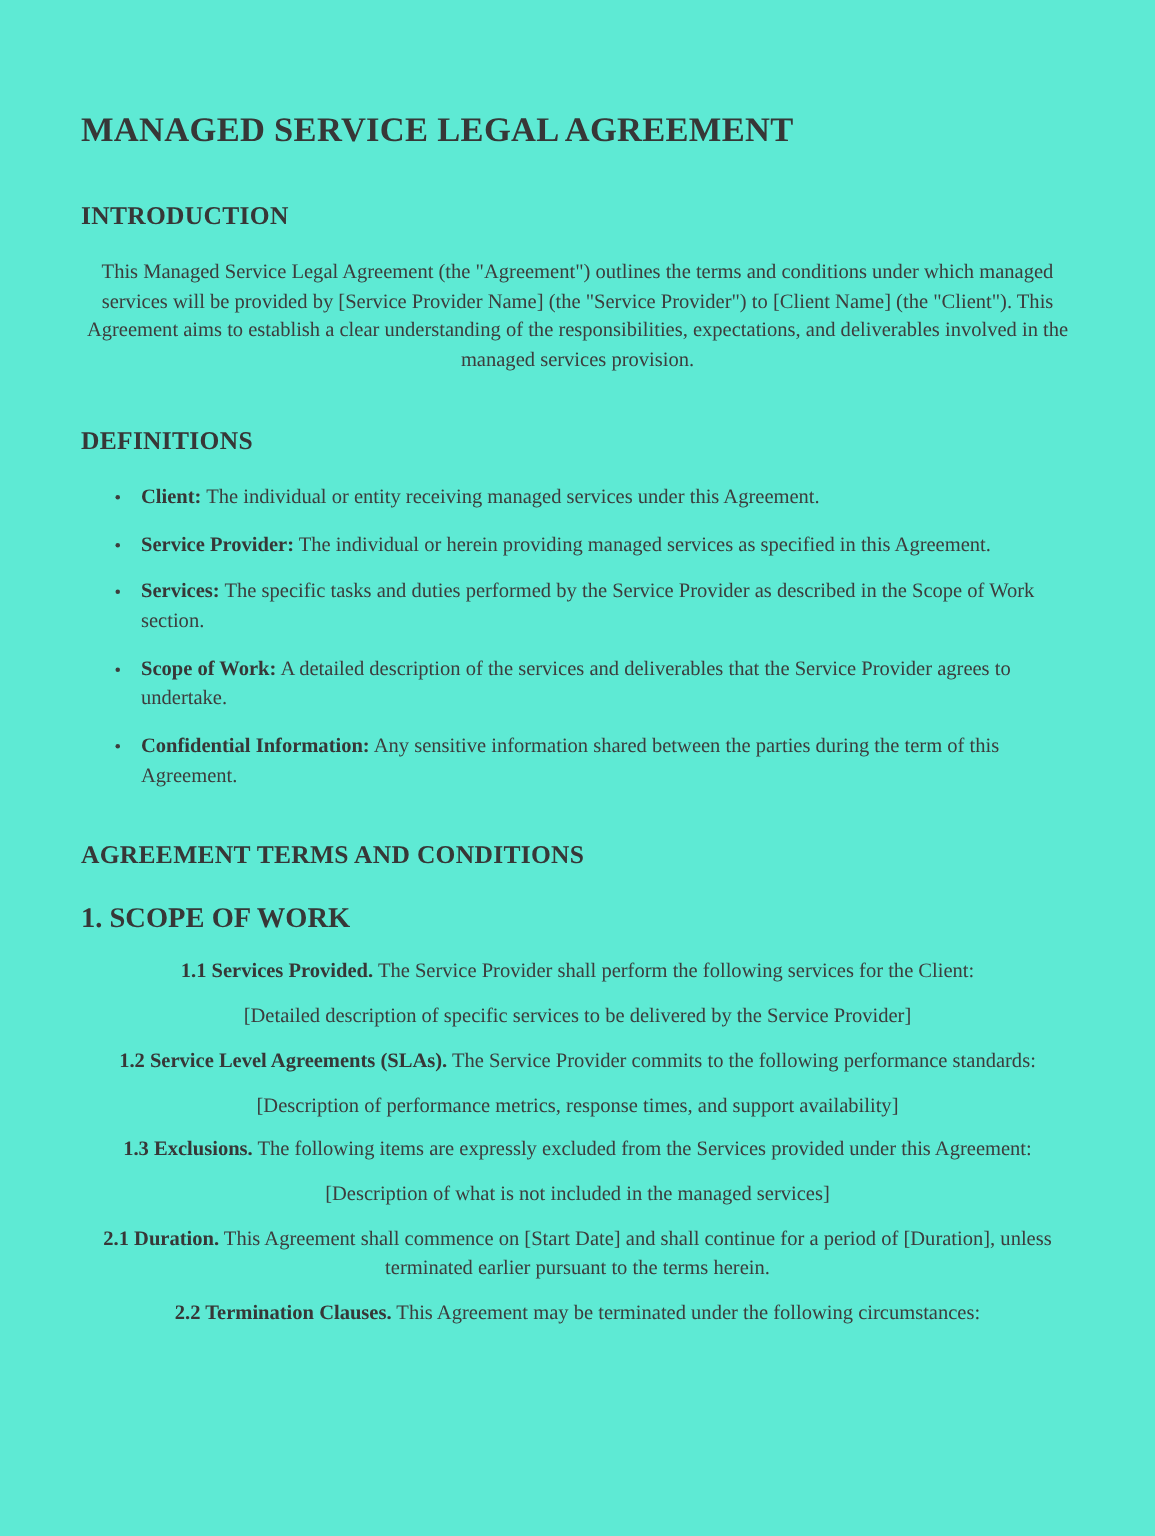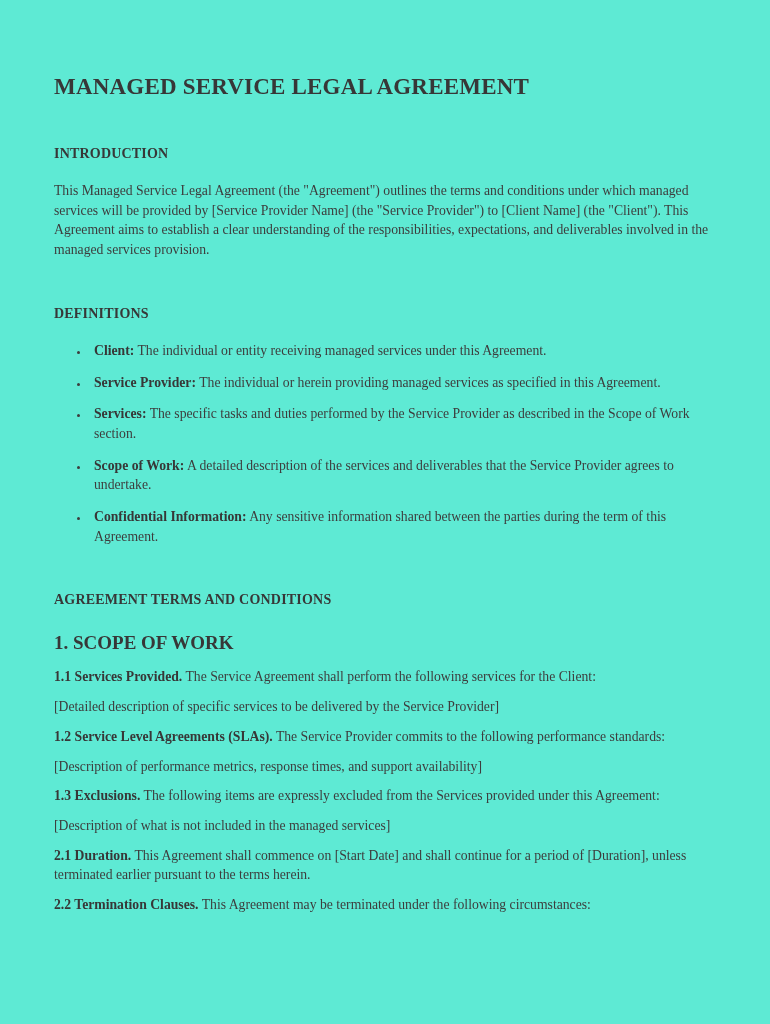--- a/index.html
+++ b/index.html
@@ -21,38 +21,39 @@
   }
   h1.doc-title {
     font-size: 23px;
     line-height: 27px;
     font-weight: bold;
     color: #373737;
     margin: 0 0 30px 0;
     letter-spacing: 0.2px;
   }
   h2.section-heading {
-    font-size: 14px;
+    font-size: 17px;
     line-height: 20px;
     font-weight: bold;
     color: #373737;
-    margin: 44px 0 17px 0;
+    margin: 34px 0 17px 0;
     letter-spacing: 0.2px;
   }
   h3.sub-heading {
     font-size: 19px;
     line-height: 18px;
     font-weight: bold;
     color: #373737;
     margin: 24px 0 15px 0;
   }
   p.body-text {
     font-size: 13.7px;
     line-height: 19.7px;
     margin: 0 0 10px 0;
+    text-align: center;
   }
   p.intro-text {
     margin-bottom: 0;
   }
   ul.def-list {
     margin: 0 0 2px 0;
     padding: 0 0 0 36px;
     list-style: disc;
   }
   ul.def-list li {
@@ -86,21 +87,21 @@
     <li><span class="b">Service Provider:</span> <span>The individual or herein providing managed services as specified in this Agreement.</span></li>
     <li><span class="b">Services:</span> <span>The specific tasks and duties performed by the Service Provider as described in the Scope of Work section.</span></li>
     <li><span class="b">Scope of Work:</span> <span>A detailed description of the services and deliverables that the Service Provider agrees to undertake.</span></li>
     <li><span class="b">Confidential Information:</span> <span>Any sensitive information shared between the parties during the term of this Agreement.</span></li>
   </ul>
 
   <h2 class="section-heading">AGREEMENT TERMS AND CONDITIONS</h2>
 
   <h3 class="sub-heading">1. SCOPE OF WORK</h3>
 
-  <p class="body-text"><span class="b">1.1 Services Provided.</span> <span>The Service Agreement shall perform the following services for the Client:</span></p>
+  <p class="body-text"><span class="b">1.1 Services Provided.</span> <span>The Service Provider shall perform the following services for the Client:</span></p>
   <p class="body-text">[Detailed description of specific services to be delivered by the Service Provider]</p>
 
   <p class="body-text"><span class="b">1.2 Service Level Agreements (SLAs).</span> <span>The Service Provider commits to the following performance standards:</span></p>
   <p class="body-text">[Description of performance metrics, response times, and support availability]</p>
 
   <p class="body-text"><span class="b">1.3 Exclusions.</span> <span>The following items are expressly excluded from the Services provided under this Agreement:</span></p>
   <p class="body-text">[Description of what is not included in the managed services]</p>
 
 
   <p class="body-text"><span class="b">2.1 Duration.</span> <span>This Agreement shall commence on [Start Date] and shall continue for a period of [Duration], unless terminated earlier pursuant to the terms herein.</span></p>

